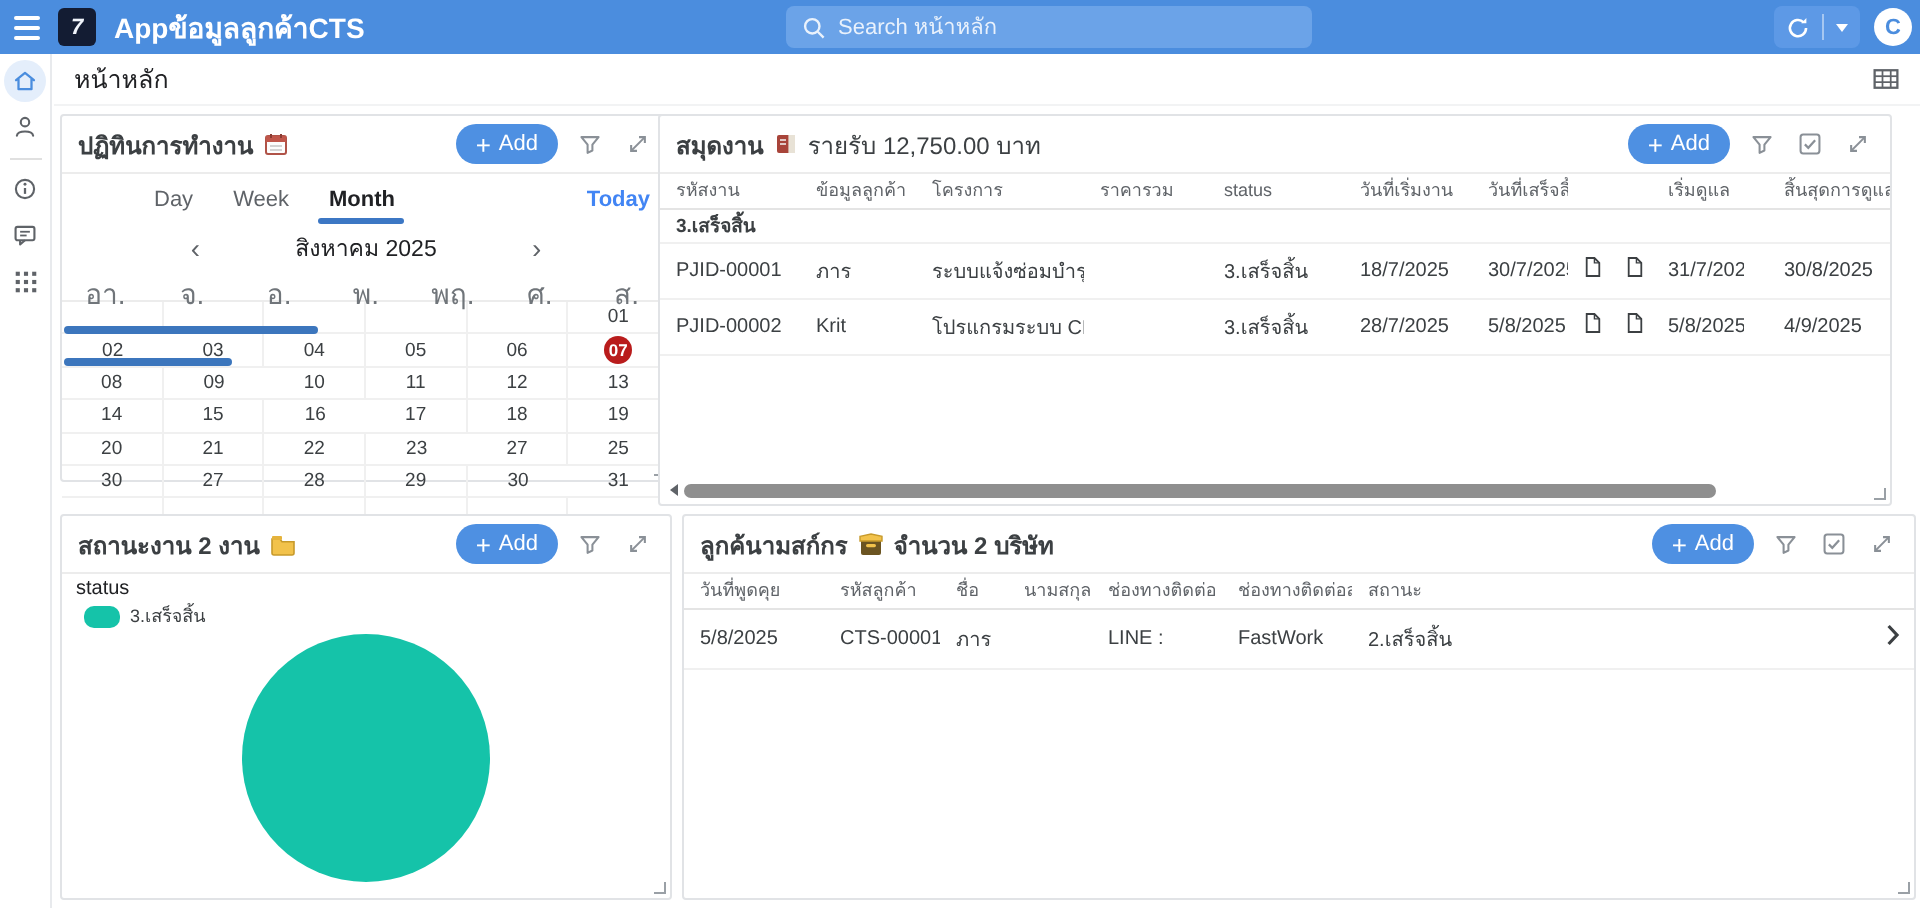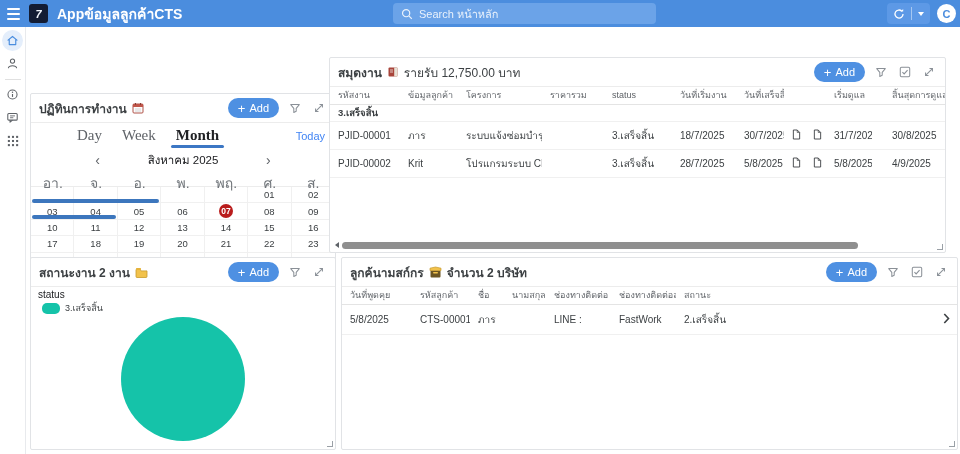--- a/index.html
+++ b/index.html
@@ -44,21 +44,21 @@
   .side-divider { width:16px; height:1px; background:#e0e0e0; margin:3px 0 4px; }
 
   
   .page-header { position:absolute; left:27px; top:27px; right:0; height:26px; background:#fff;
                  display:flex; align-items:center; padding:0 10px; border-bottom:1px solid #f2f3f4; }
   .page-title { font-size:12.5px; color:#202124; font-weight:500; }
   .view-grid-btn { margin-left:auto; background:none; border:none; color:#5f6368; display:flex; cursor:pointer; }
 
   
   .panel { position:absolute; background:#fff; border:1px solid #e1e3e6; border-radius:2px; }
-  #panel-calendar  { left:30px;  top:57px;  width:306px; height:184px;margin-top:36px; }
+  #panel-calendar  { left:30px;  top:57px;  width:306px; height:184px; }
   #panel-workbook  { left:329px; top:57px;  width:617px; height:196px; }
   #panel-status    { left:30px;  top:257px; width:306px; height:193px; }
   #panel-customers { left:341px; top:257px; width:617px; height:193px; }
 
   .panel-header { height:29px; display:flex; align-items:center; padding:0 8px;
                   border-bottom:1px solid #ececec; gap:4px; }
   .panel-title { font-size:12px; font-weight:700; color:#3c4043; display:flex; align-items:center;
                  gap:5px; white-space:nowrap; overflow:hidden; }
   .add-btn { margin-left:auto; height:20px; background:#4e90e2; color:#fff; border:none;
              border-radius:11px; font-size:11px; font-weight:500; display:inline-flex;
@@ -66,33 +66,33 @@
              font-family:"Liberation Sans", sans-serif; }
   .add-btn .plus { font-size:13px; line-height:1; }
   .icon-btn { width:16px; height:16px; background:none; border:none; color:#8a9097; padding:0;
               display:flex; align-items:center; justify-content:center; cursor:pointer; flex:none; margin-left:4px; }
 
   .corner { position:absolute; right:2px; bottom:2px; width:6px; height:6px;
             border-right:1.5px solid #9aa0a6; border-bottom:1.5px solid #9aa0a6; cursor:nwse-resize; }
 
   
   .cal-tabs { height:25px; display:flex; align-items:center; padding:0 10px 0 46px; gap:20px; }
-  .cal-tab { font-size:15px; color:#5f6368; background:none; border:none; height:25px; position:relative;
-             cursor:pointer; font-family:Liberation Serif, serif; }
+  .cal-tab { font-size:11px; color:#5f6368; background:none; border:none; height:25px; position:relative;
+             cursor:pointer; font-family:Liberation Sans, sans-serif; }
   .cal-tab.active { color:#202124; font-weight:700; }
   .cal-tab.active::after { content:""; position:absolute; left:-5px; right:-5px; bottom:0; height:3px;
                            background:#3c77c4; border-radius:1.5px; }
-  .today-btn { margin-left:auto; color:#4285f4; font-size:11px; font-weight:400; background:none;
+  .today-btn { margin-left:auto; color:#4285f4; font-size:11px; font-weight:700; background:none;
                border:none; cursor:pointer; font-family:"Liberation Sans", sans-serif; }
   .cal-nav { height:24px; display:flex; align-items:center; justify-content:center; gap:40px; }
   .cal-nav-arrow { font-size:14px; color:#5f6368; background:none; border:none; cursor:pointer; line-height:1; }
   .cal-month-label { font-size:11.5px; color:#202124; font-weight:500; min-width:86px; text-align:center; }
   .cal-dow { display:grid; grid-template-columns:repeat(7,1fr); height:15px; border-bottom:1px solid #ececec; }
   .cal-dow span { font-size:14px; color:#70757a; display:flex; align-items:center; justify-content:center; }
-  .cal-grid { position:relative; display:grid; grid-template-columns:repeat(7,1fr); grid-auto-rows:16.4px; }
+  .cal-grid { position:relative; display:grid; grid-template-columns:repeat(6,1fr); grid-auto-rows:16.4px; }
   .ccell { border-right:1px solid #f0f0f0; border-bottom:1px solid #f0f0f0; font-size:9.5px; color:#3c4043;
            display:flex; align-items:center; justify-content:center; cursor:pointer; }
   .ccell:nth-child(7n) { border-right:none; }
   .today-badge { width:14px; height:14px; border-radius:50%; background:#b91c1c; color:#fff;
                  font-size:8.5px; font-weight:700; display:flex; align-items:center; justify-content:center; }
   .event-bar { position:absolute; height:4px; background:#3c76bd; border-radius:2px; left:1px; cursor:pointer; }
   #event-bar-1 { top:12px;   width:calc(42.857% - 3px); }
   #event-bar-2 { top:28.4px; width:calc(28.571% - 3px); }
 
   
@@ -213,20 +213,32 @@
               <rect x="10.6" y="5.8" width="2.4" height="2.4"></rect>
               <rect x="1" y="10.6" width="2.4" height="2.4"></rect>
               <rect x="5.8" y="10.6" width="2.4" height="2.4"></rect>
               <rect x="10.6" y="10.6" width="2.4" height="2.4"></rect>
             </g>
           </svg>
       </span>
     </button>
   </div>
 
+  <div class="page-header">
+    <div class="page-title">หน้าหลัก</div>
+    <button class="view-grid-btn">
+      <svg width="14" height="13" viewBox="0 0 16 14">
+          <rect x="1.5" y="2" width="13" height="10" fill="none" stroke="currentColor" stroke-width="1.3"></rect>
+          <line x1="6" y1="2" x2="6" y2="12" stroke="currentColor" stroke-width="1"></line>
+          <line x1="10.7" y1="2" x2="10.7" y2="12" stroke="currentColor" stroke-width="1"></line>
+          <line x1="1.5" y1="5.4" x2="14.5" y2="5.4" stroke="currentColor" stroke-width="1"></line>
+          <line x1="1.5" y1="8.8" x2="14.5" y2="8.8" stroke="currentColor" stroke-width="1"></line>
+        </svg>
+    </button>
+  </div>
 
   <div class="panel" id="panel-calendar">
     <div class="panel-header">
       <div class="panel-title">
         <span>ปฏิทินการทำงาน</span>
         <span style="display:flex">
           <svg width="12" height="12" viewBox="0 0 12 12">
               <rect x="1" y="2" width="10" height="9" rx="1" fill="#fdfdfd" stroke="#b05348" stroke-width="1"></rect>
               <rect x="1" y="2" width="10" height="3" fill="#c0564a"></rect>
               <line x1="3.5" y1="1" x2="3.5" y2="3" stroke="#8a3c33" stroke-width="1"></line>

